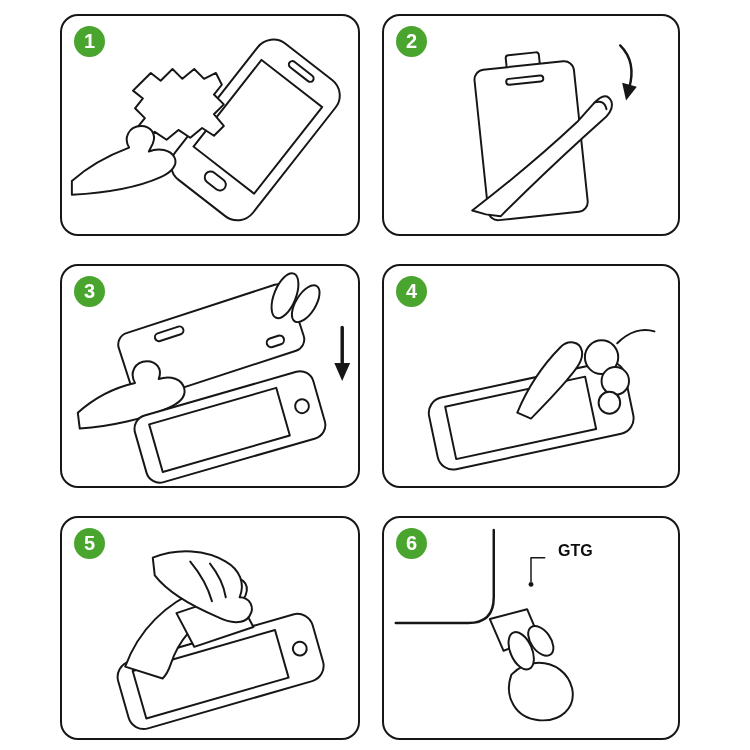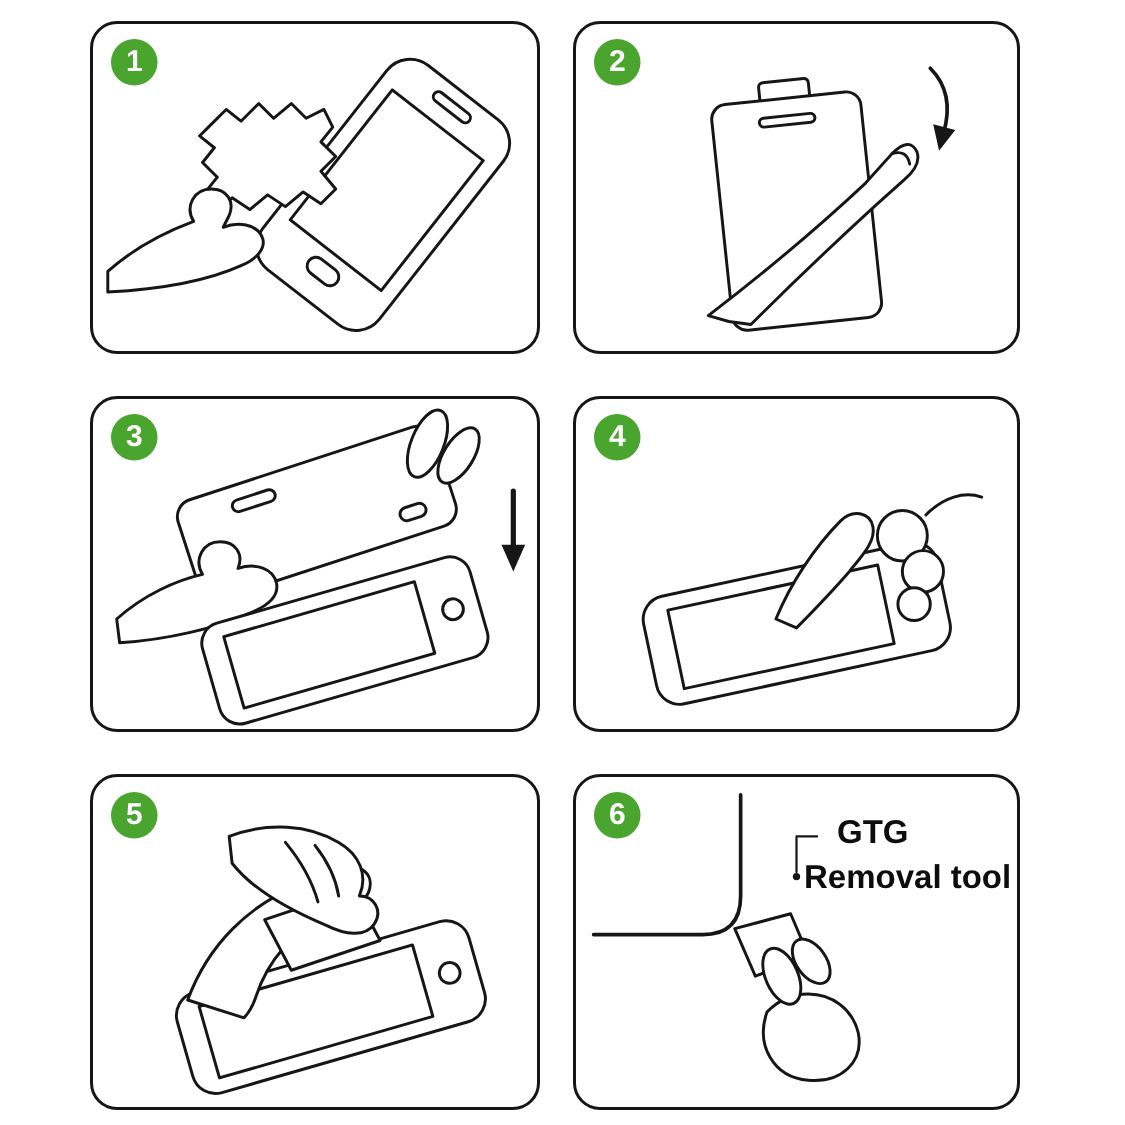--- a/index.html
+++ b/index.html
@@ -14,21 +14,21 @@
   }
   .panel svg { position:absolute; left:0; top:0; width:100%; height:100%; }
   .badge {
     position:absolute; top:10px; left:12px; z-index:3;
     width:31px; height:31px; border-radius:50%;
     background:var(--badge,#4aa52f); color:#fff;
     font-weight:bold; font-size:20px; line-height:31px; text-align:center;
   }
   .tool-label {
     position:absolute; left:152px; top:22px; z-index:3;
-    font-weight:bold; font-size:22px; line-height:1.38; color:#0d0d0d;
+    font-weight:bold; font-size:16px; line-height:1.38; color:#0d0d0d;
     white-space:nowrap;
   }
   .tool-label .l1 { margin-left:22px; }
   
   .s { fill:none; stroke:#161616; stroke-width:2; stroke-linecap:round; stroke-linejoin:round; }
   .w { fill:#ffffff; stroke:#161616; stroke-width:2; stroke-linecap:round; stroke-linejoin:round; }
   .k { fill:#161616; stroke:none; }
   .thick { stroke-width:3.5; }
   .mid { stroke-width:2.5; }
   .thin { stroke-width:1.5; }
@@ -127,17 +127,16 @@
       <path class="s mid" d="M112,12 L112,80 Q112,106 86,106 L12,106"></path>
       <polyline class="s thin" points="164,40 150,40 150,64"></polyline>
       <circle class="k" cx="150" cy="67" r="2.5"></circle>
       <polygon class="w" points="108,102 146,92 158,120 122,134"></polygon>
       <path class="w" d="M130,158 C122,180 134,202 158,204 C180,206 196,192 192,172 C188,156 174,146 158,146 C148,146 138,150 130,158 Z"></path>
       <ellipse class="w" cx="140" cy="134" rx="11" ry="20" transform="rotate(-24 140 134)"></ellipse>
       <ellipse class="w" cx="160" cy="124" rx="10" ry="17" transform="rotate(-36 160 124)"></ellipse>
     </svg>
     <div class="tool-label">
       <div class="l1">GTG</div>
-      <div class="l2">Removal tool</div>
     </div>
   </section>
 
 </div>
 
 </body></html>

